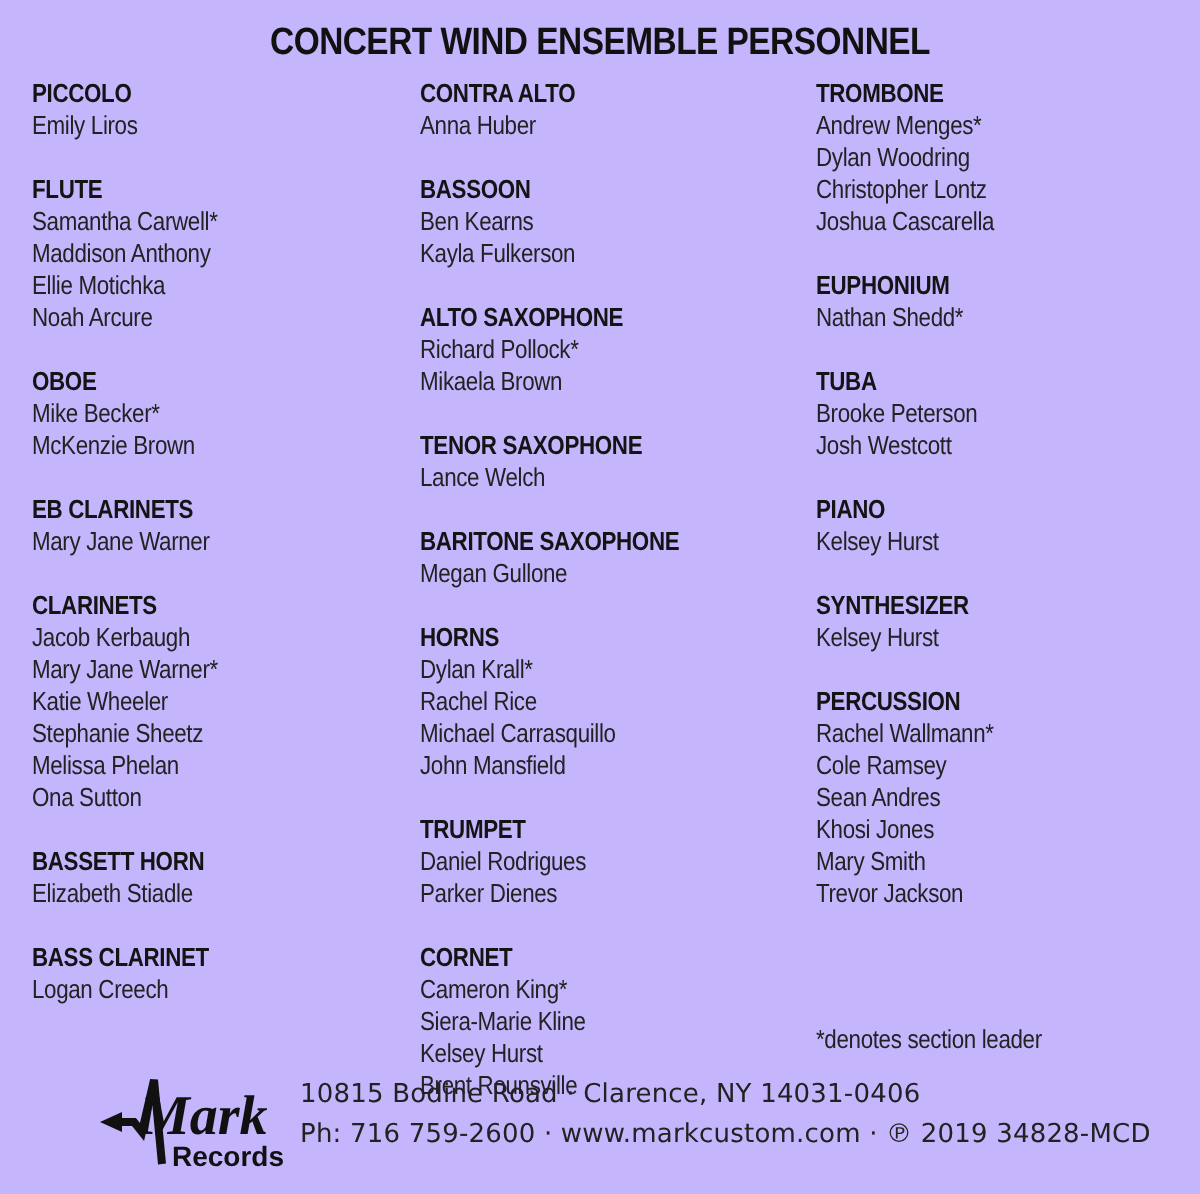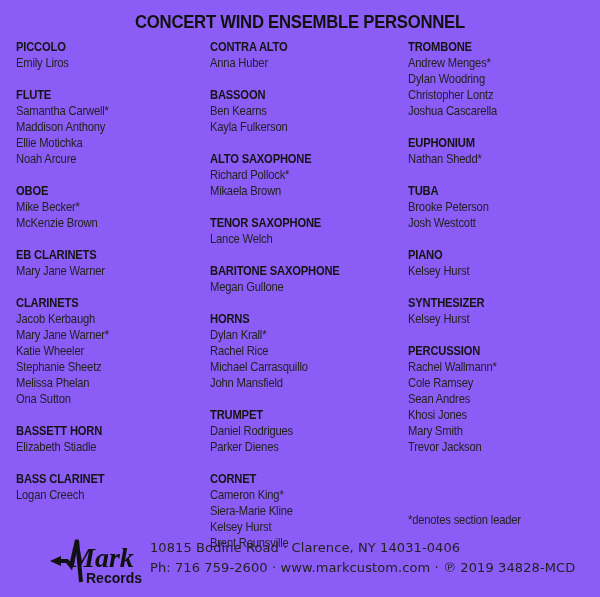--- a/index.html
+++ b/index.html
@@ -2,21 +2,21 @@
 <html><head>
 <meta charset="utf-8">
 <style>
   html,body{margin:0;padding:0;background:#ffffff;}
   body{
     width:600px;height:597px;
     font-family:"Liberation Sans", sans-serif;
     color:#1b1b1b;
     -webkit-font-smoothing:antialiased;
   }
-  .page{position:relative;width:600px;height:597px;background:#8b5cf6;overflow:hidden;}
+  .page{position:relative;width:600px;height:597px;background:#c4b5fd;overflow:hidden;}
 
   .title{
     position:absolute;top:11px;left:0;width:100%;
     text-align:center;font-weight:bold;font-size:19px;color:#111;
     letter-spacing:-0.3px;
     transform:scaleX(0.88);transform-origin:center top;
     white-space:nowrap;
   }
 
   #columns{position:absolute;inset:0;}

